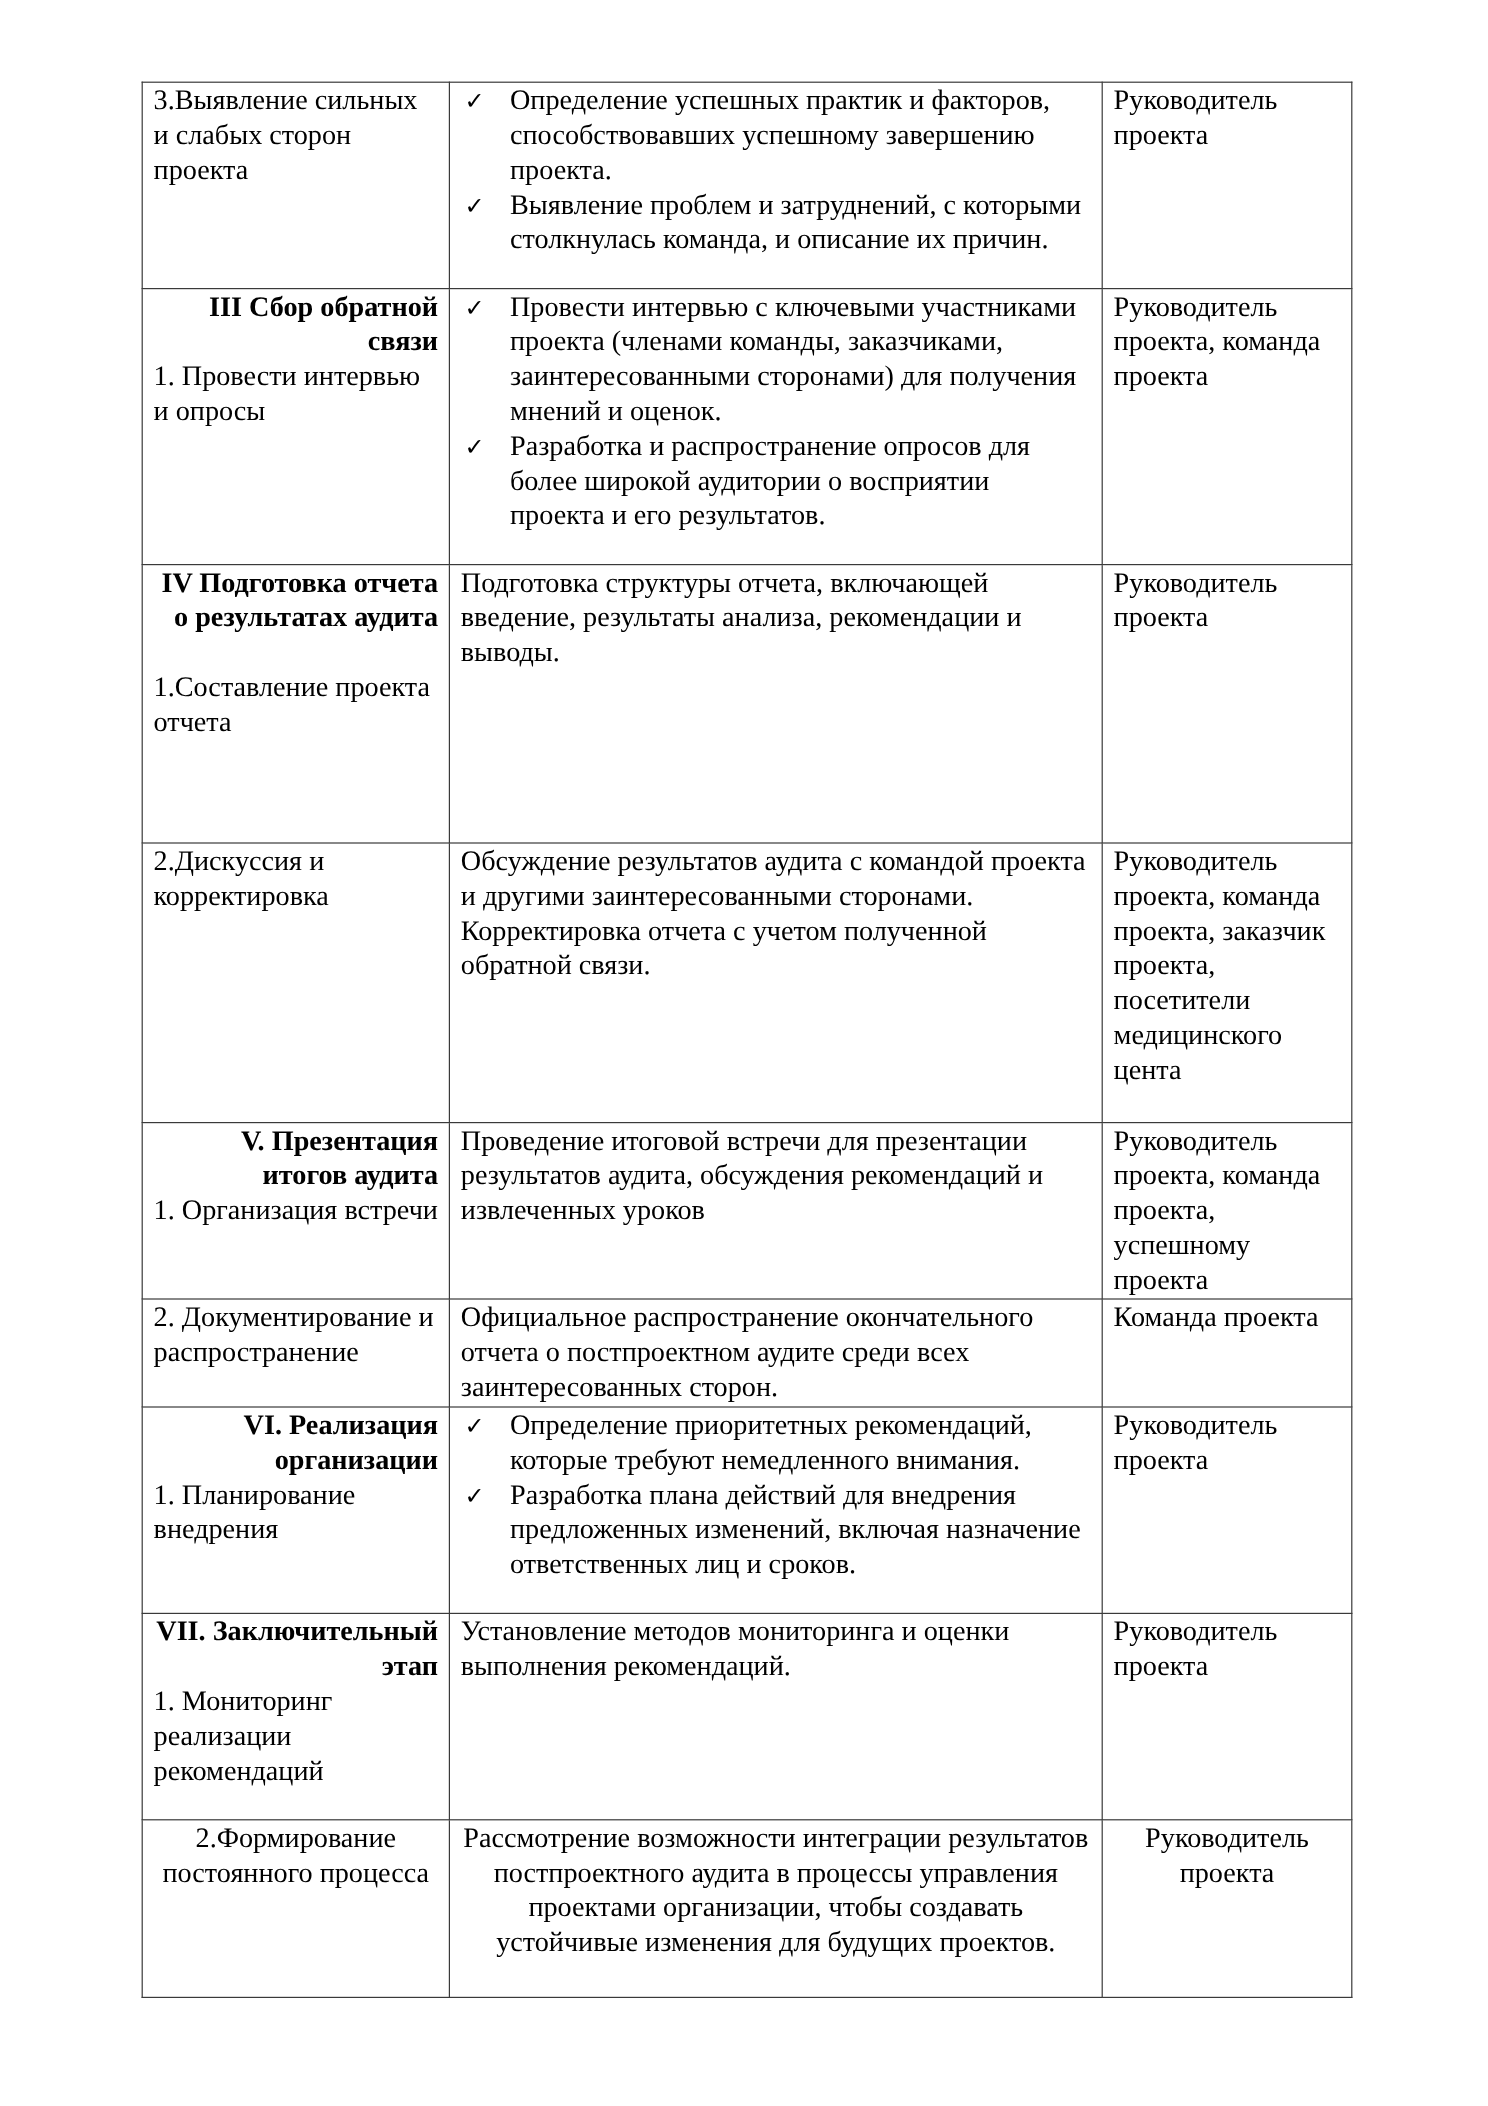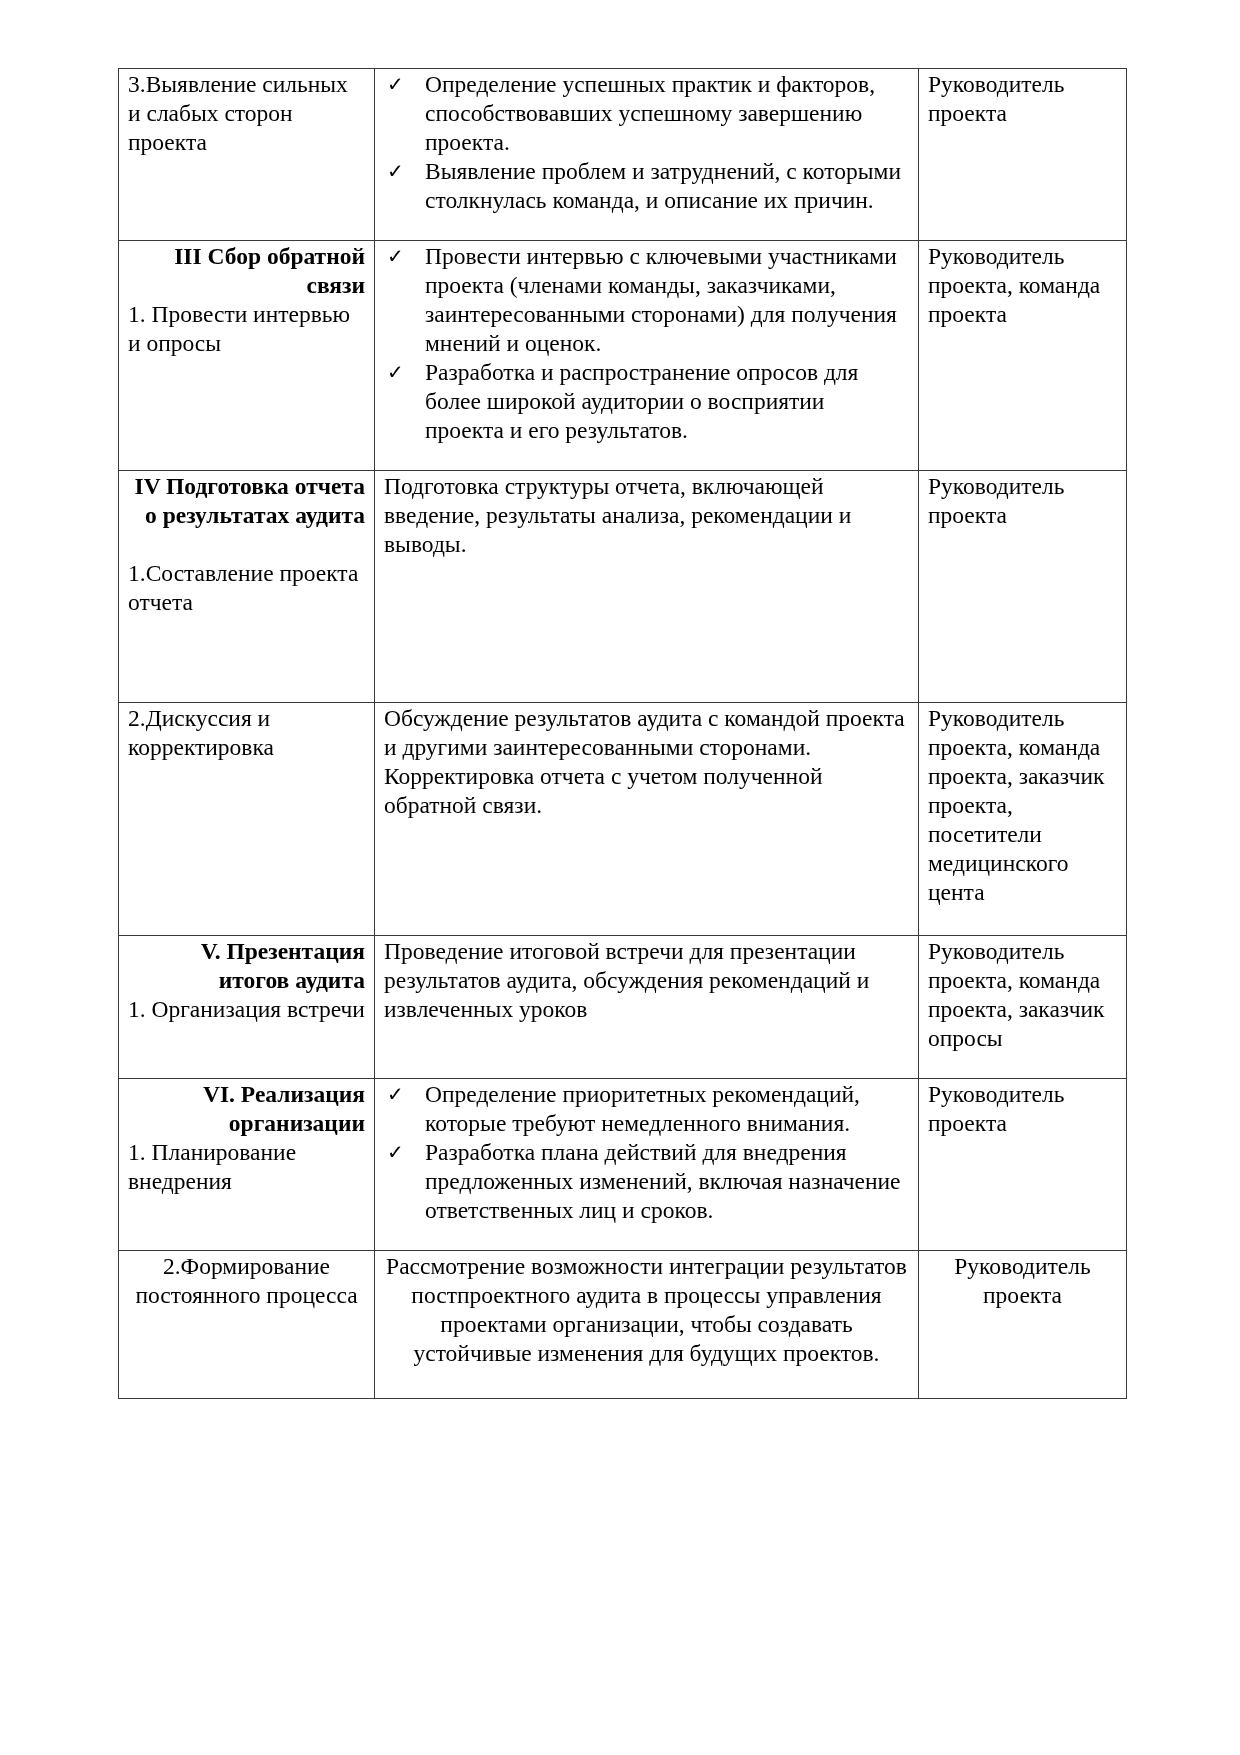--- a/index.html
+++ b/index.html
@@ -90,33 +90,56 @@
         </tr>
         <tr style="height: 143px; margin-left: 12px;">
           <td>
             <span class="stage-title">V. Презентация итогов аудита</span>
             <span class="sub">1. Организация встречи</span>
           </td>
           <td>
             <span class="plain">Проведение итоговой встречи для презентации результатов аудита, обсуждения рекомендаций и извлеченных уроков</span>
           </td>
           <td>
-            <span class="plain">Руководитель проекта, команда проекта, заказчик опросы</span>
+            <span class="plain">Руководитель проекта, команда проекта, успешному проекта</span>
+          </td>
+        </tr>
+        <tr style="height: 90px;">
+          <td>
+            <span class="sub">2. Документирование и распространение</span>
+          </td>
+          <td>
+            <span class="plain">Официальное распространение окончательного отчета о постпроектном аудите среди всех заинтересованных сторон.</span>
+          </td>
+          <td>
+            <span class="plain">Команда проекта</span>
           </td>
         </tr>
         <tr style="height: 172px;">
           <td>
             <span class="stage-title">VI. Реализация организации</span>
             <span class="sub">1. Планирование внедрения</span>
           </td>
           <td>
             <ul class="checks">
               <li><span class="chk">✓</span><span>Определение приоритетных рекомендаций, которые требуют немедленного внимания.</span></li>
               <li><span class="chk">✓</span><span>Разработка плана действий для внедрения предложенных изменений, включая назначение ответственных лиц и сроков.</span></li>
             </ul>
+          </td>
+          <td>
+            <span class="plain">Руководитель проекта</span>
+          </td>
+        </tr>
+        <tr style="height: 172px;">
+          <td>
+            <span class="stage-title">VII. Заключительный этап</span>
+            <span class="sub">1. Мониторинг реализации рекомендаций</span>
+          </td>
+          <td>
+            <span class="plain">Установление методов мониторинга и оценки выполнения рекомендаций.</span>
           </td>
           <td>
             <span class="plain">Руководитель проекта</span>
           </td>
         </tr>
         <tr style="height: 148px; text-align: center;">
           <td>
             <span class="sub">2.Формирование постоянного процесса</span>
           </td>
           <td>

